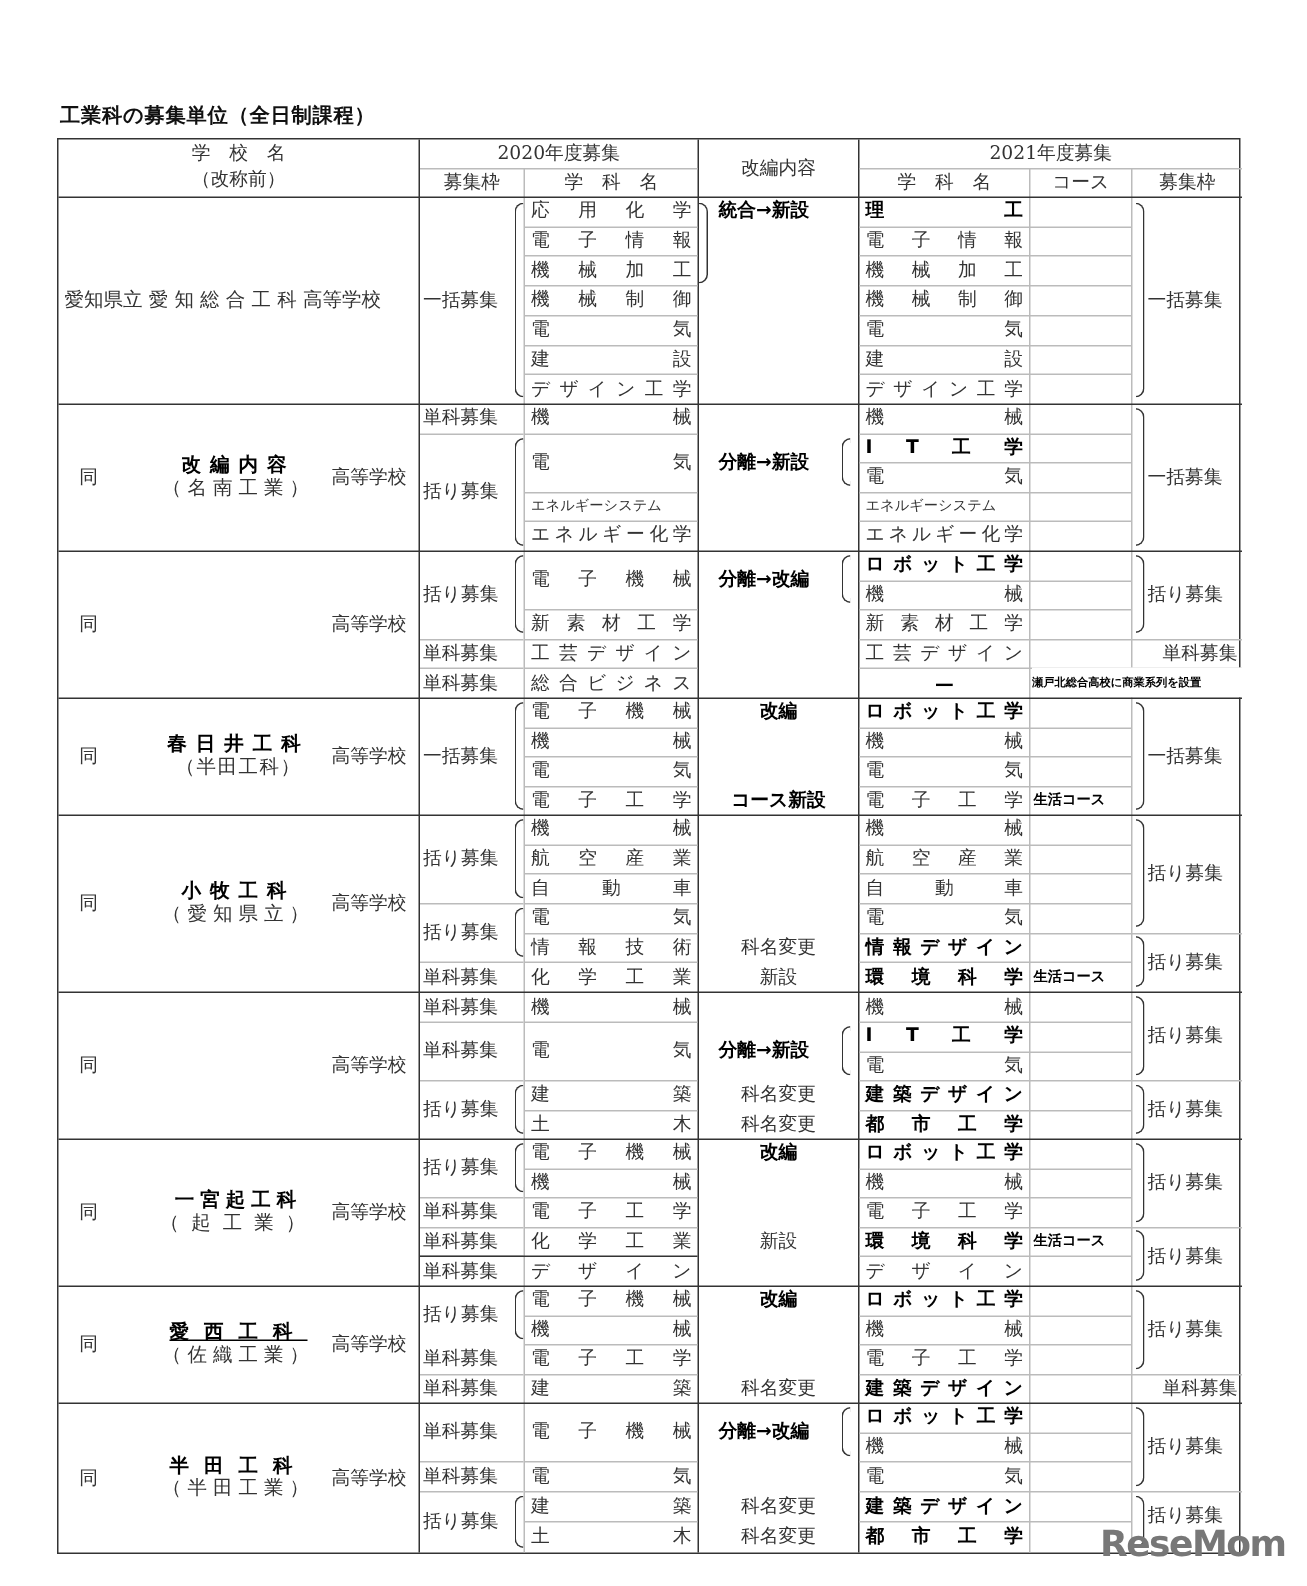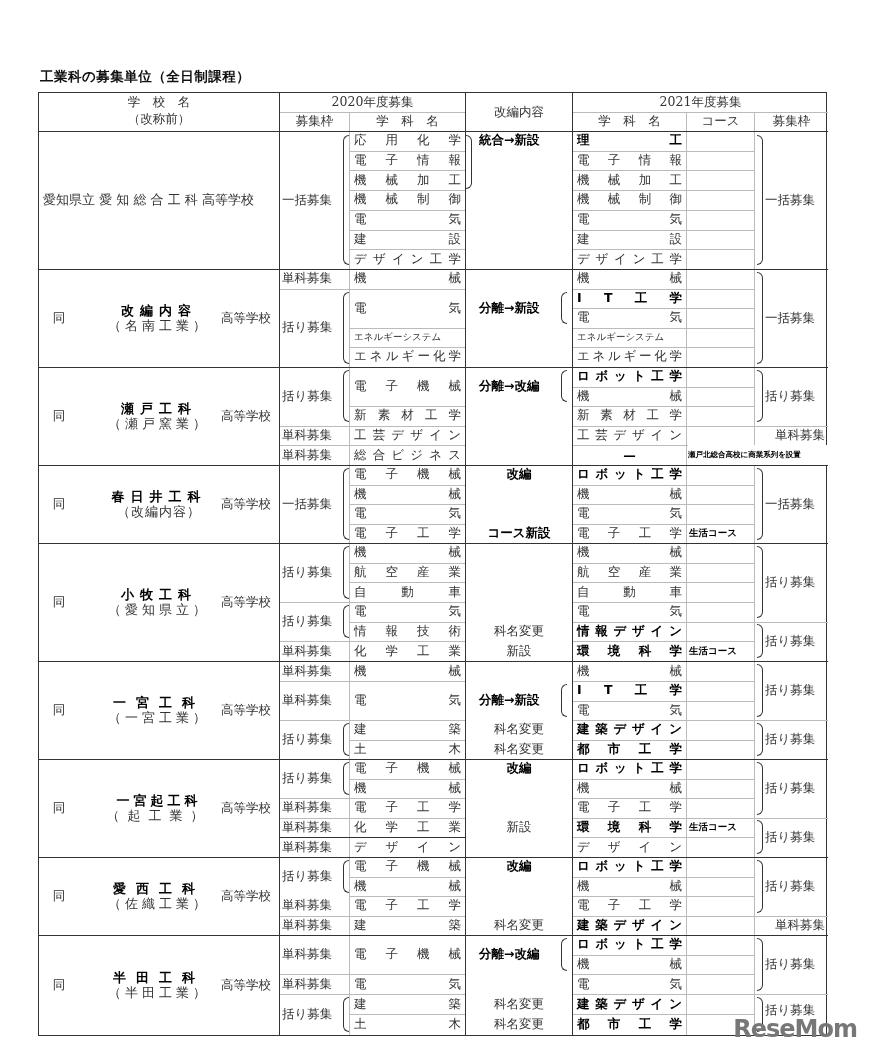--- a/index.html
+++ b/index.html
@@ -261,24 +261,20 @@
     </div>
   <div class="hl" style="left:534px;top:195.5px;width:181px;"></div>
     <div class="hl" style="left:534px;top:215px;width:181px;"></div>
     <div class="hl" style="left:534px;top:234.5px;width:181px;"></div>
     <div class="hl" style="left:534px;top:254px;width:181px;"></div>
   <div class="brace br" style="left:718px;top:179px;width:6px;height:92px;"></div>
   <div class="cell" style="left:726px;top:176px;width:63px;height:98px;">一括募集</div>
   <div class="hlb" style="left:0;top:274px;width:789px;"></div>
 
   <div class="cell c" style="left:0;top:274px;width:40px;height:98px;">同</div>
-  <div class="school-name" style="left:55px;top:308px;width:130px;">
-    <div class="main">瀬戸工科</div>
-    <div class="old">（瀬戸窯業）</div>
-  </div>
   <div class="cell" style="left:182px;top:274px;width:58px;height:98px;">高等学校</div>
   <div class="cell" style="left:243px;top:274px;width:62px;height:58.5px;">括り募集</div>
   <div class="brace bl" style="left:304px;top:277px;width:6px;height:52px;"></div>
   <div class="hl" style="left:241px;top:332.5px;width:69px;"></div>
   <div class="cell" style="left:243px;top:332.5px;width:67px;height:19.5px;">単科募集</div>
   <div class="hl" style="left:241px;top:352px;width:69px;"></div>
   <div class="cell" style="left:243px;top:352px;width:67px;height:20px;">単科募集</div>
   <div class="cell" style="left:311px;top:274px;width:115px;height:39px;">
       <span class="spread">
         <span>電</span>
@@ -363,21 +359,21 @@
     <div class="hl" style="left:534px;top:352px;width:255px;"></div>
   <div class="brace br" style="left:718px;top:277px;width:6px;height:52px;"></div>
   <div class="cell" style="left:726px;top:274px;width:63px;height:58.5px;">括り募集</div>
   <div class="cell r" style="left:716px;top:332.5px;width:70px;height:19.5px;">単科募集</div>
   <div class="cell tiny bold" style="left:649px;top:352px;width:140px;height:20px;background:#fff;">瀬戸北総合高校に商業系列を設置</div>
   <div class="hlb" style="left:0;top:372px;width:789px;"></div>
 
   <div class="cell c" style="left:0;top:372px;width:40px;height:78px;">同</div>
   <div class="school-name" style="left:55px;top:396px;width:130px;">
     <div class="main">春日井工科</div>
-    <div class="old" style="letter-spacing:1px;">（改編内容）</div>
+    <div class="old" style="letter-spacing:1px;">（半田工科）</div>
   </div>
   <div class="cell" style="left:182px;top:372px;width:58px;height:78px;">高等学校</div>
   <div class="cell" style="left:243px;top:372px;width:62px;height:78px;">一括募集</div>
   <div class="brace bl" style="left:304px;top:375px;width:6px;height:72px;"></div>
   <div class="cell" style="left:311px;top:372px;width:115px;height:19.5px;">
       <span class="spread">
         <span>電</span>
         <span>子</span>
         <span>機</span>
         <span>械</span>
@@ -560,24 +556,20 @@
     <div class="hl" style="left:534px;top:509px;width:181px;"></div>
     <div class="hl" style="left:534px;top:528.5px;width:255px;"></div>
     <div class="hl" style="left:534px;top:548px;width:181px;"></div>
   <div class="brace br" style="left:718px;top:453px;width:6px;height:72px;"></div>
   <div class="cell" style="left:726px;top:450px;width:63px;height:78.5px;">括り募集</div>
   <div class="brace br" style="left:718px;top:531px;width:6px;height:34px;"></div>
   <div class="cell" style="left:726px;top:528.5px;width:63px;height:39.5px;">括り募集</div>
   <div class="hlb" style="left:0;top:568px;width:789px;"></div>
 
   <div class="cell c" style="left:0;top:568px;width:40px;height:98px;">同</div>
-  <div class="school-name" style="left:55px;top:602px;width:130px;">
-    <div class="main" style="letter-spacing:10px;">一宮工科</div>
-    <div class="old">（一宮工業）</div>
-  </div>
   <div class="cell" style="left:182px;top:568px;width:58px;height:98px;">高等学校</div>
   <div class="cell" style="left:243px;top:568px;width:67px;height:20px;">単科募集</div>
   <div class="hl" style="left:241px;top:588px;width:69px;"></div>
   <div class="cell" style="left:243px;top:588px;width:67px;height:39px;">単科募集</div>
   <div class="hl" style="left:241px;top:627px;width:69px;"></div>
   <div class="cell" style="left:243px;top:627px;width:62px;height:39px;">括り募集</div>
   <div class="brace bl" style="left:304px;top:630px;width:6px;height:33px;"></div>
   <div class="cell" style="left:311px;top:568px;width:115px;height:20px;">
       <span class="spread">
         <span>機</span>
@@ -761,21 +753,21 @@
     <div class="hl" style="left:534px;top:724.5px;width:255px;"></div>
     <div class="hl" style="left:534px;top:744px;width:181px;"></div>
   <div class="brace br" style="left:718px;top:669px;width:6px;height:53px;"></div>
   <div class="cell" style="left:726px;top:666px;width:63px;height:58.5px;">括り募集</div>
   <div class="brace br" style="left:718px;top:727px;width:6px;height:34px;"></div>
   <div class="cell" style="left:726px;top:724.5px;width:63px;height:39.5px;">括り募集</div>
   <div class="hlb" style="left:0;top:764px;width:789px;"></div>
 
   <div class="cell c" style="left:0;top:764px;width:40px;height:78px;">同</div>
   <div class="school-name" style="left:55px;top:788px;width:130px;">
-    <div class="main" style="letter-spacing:10px;">愛西工科</div>
+    <div class="main" style="letter-spacing:10px;text-decoration:underline;">愛西工科</div>
     <div class="old">（佐織工業）</div>
   </div>
   <div class="cell" style="left:182px;top:764px;width:58px;height:78px;">高等学校</div>
   <div class="cell" style="left:243px;top:764px;width:62px;height:39px;">括り募集</div>
   <div class="brace bl" style="left:304px;top:767px;width:6px;height:33px;"></div>
   <div class="cell" style="left:243px;top:803px;width:67px;height:19.5px;">単科募集</div>
   <div class="hl" style="left:241px;top:822.5px;width:69px;"></div>
   <div class="cell" style="left:243px;top:822.5px;width:67px;height:19.5px;">単科募集</div>
   <div class="cell" style="left:311px;top:764px;width:115px;height:19.5px;">
       <span class="spread">

